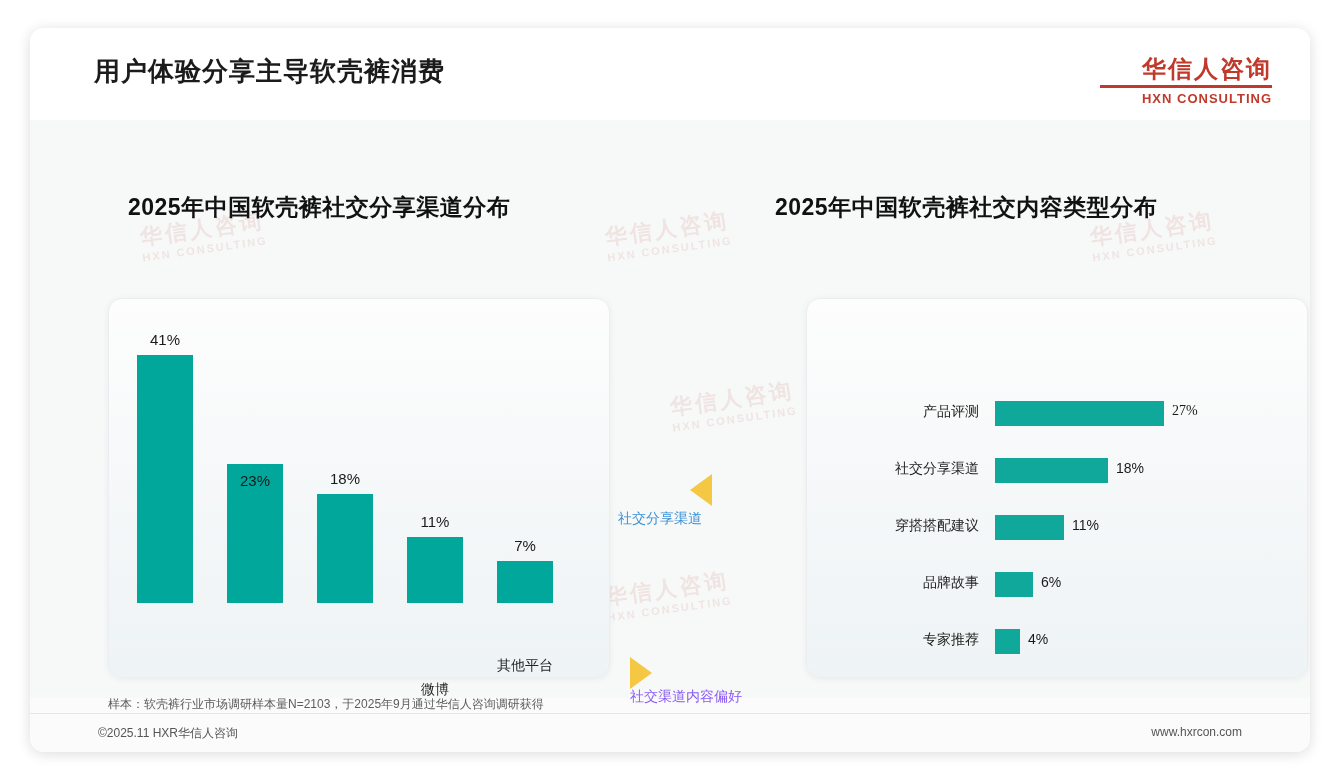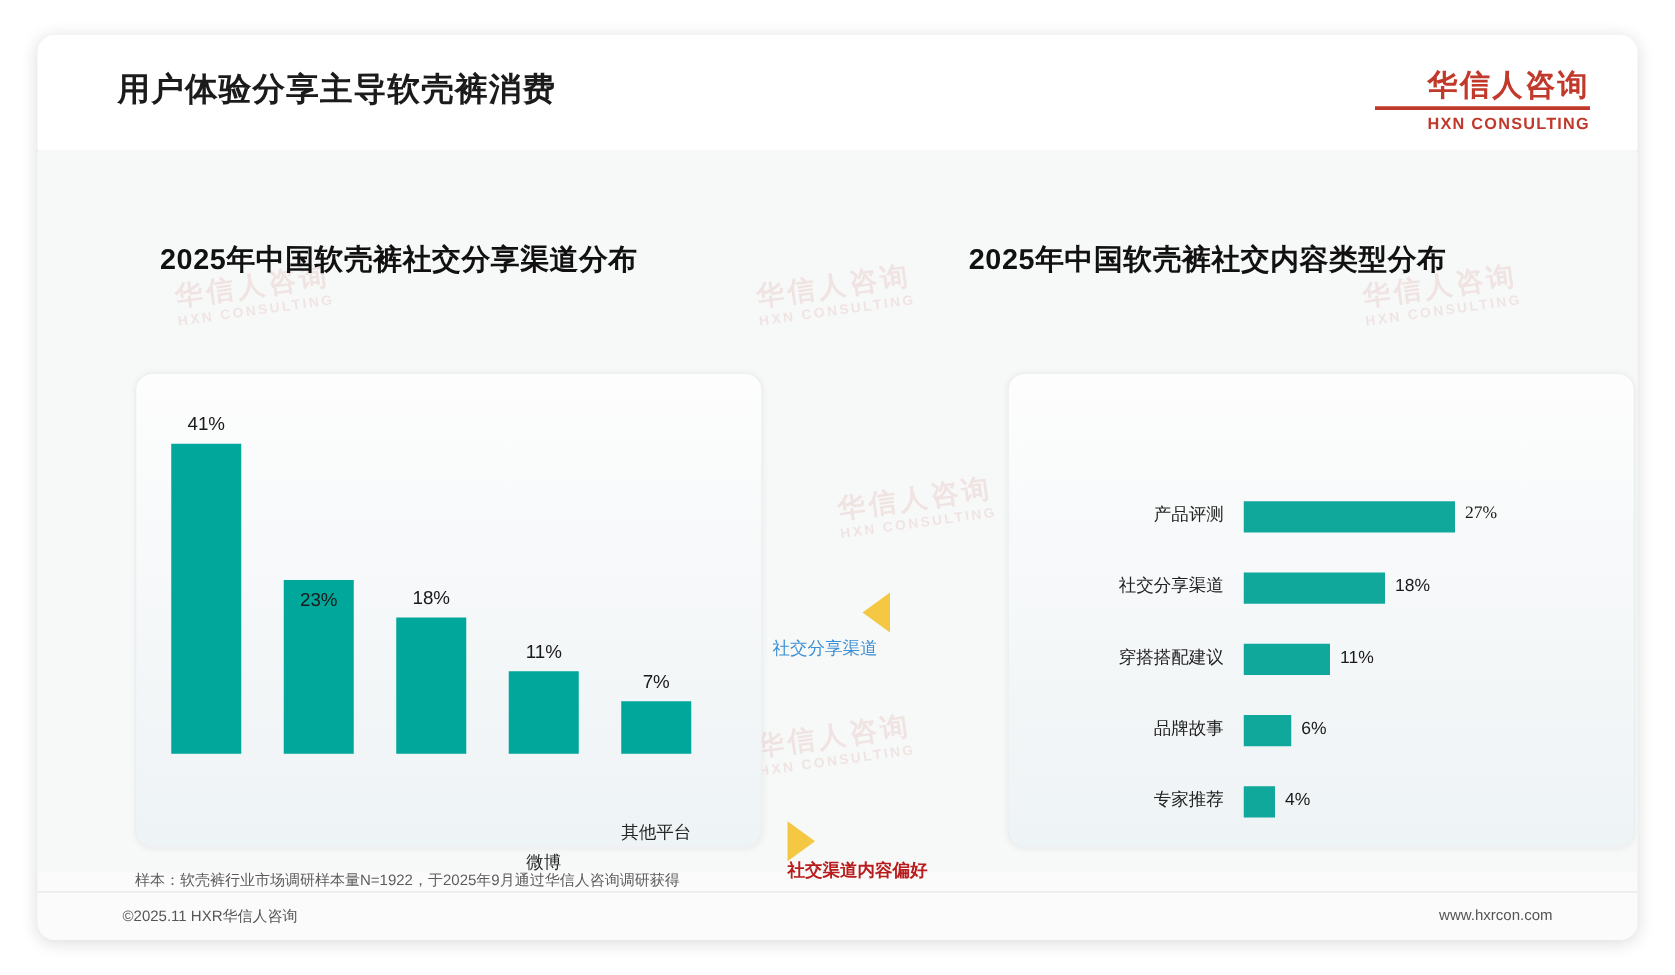--- a/index.html
+++ b/index.html
@@ -172,21 +172,21 @@
   }
 
   
   .mid-note {
     position: absolute;
     font-size: 14px;
     color: #3b8fd4;
     white-space: nowrap;
   }
   #mid-note-1 { left: 588px; top: 390px; }
-  #mid-note-2 { left: 600px; top: 568px; color: #b91c1c; font-weight: bold; }
+  #mid-note-2 { left: 600px; top: 568px; color: #8b5cf6; }
   .tri {
     position: absolute;
     width: 0; height: 0;
     border-top: 16px solid transparent;
     border-bottom: 16px solid transparent;
   }
   #tri-1 {
     left: 660px; top: 354px;
     border-right: 22px solid #f4c842;
   }
@@ -361,21 +361,21 @@
           </div>
       </div>
 
       <div class="tri" id="tri-1"></div>
       <div class="mid-note" id="mid-note-1">社交分享渠道</div>
       <div class="tri" id="tri-2"></div>
       <div class="mid-note" id="mid-note-2">社交渠道内容偏好</div>
 
     </div>
 
-    <div class="footnote">样本：软壳裤行业市场调研样本量N=1922，于2025年9月通过华信人咨询调研获得</div>
+    <div class="footnote">样本：软壳裤行业市场调研样本量N=2103，于2025年9月通过华信人咨询调研获得</div>
 
     <div class="footer">
       <div class="footer-left">©2025.11 HXR华信人咨询</div>
       <div class="footer-right">www.hxrcon.com</div>
     </div>
 
   </div>
 </div>
 
 </body></html>

